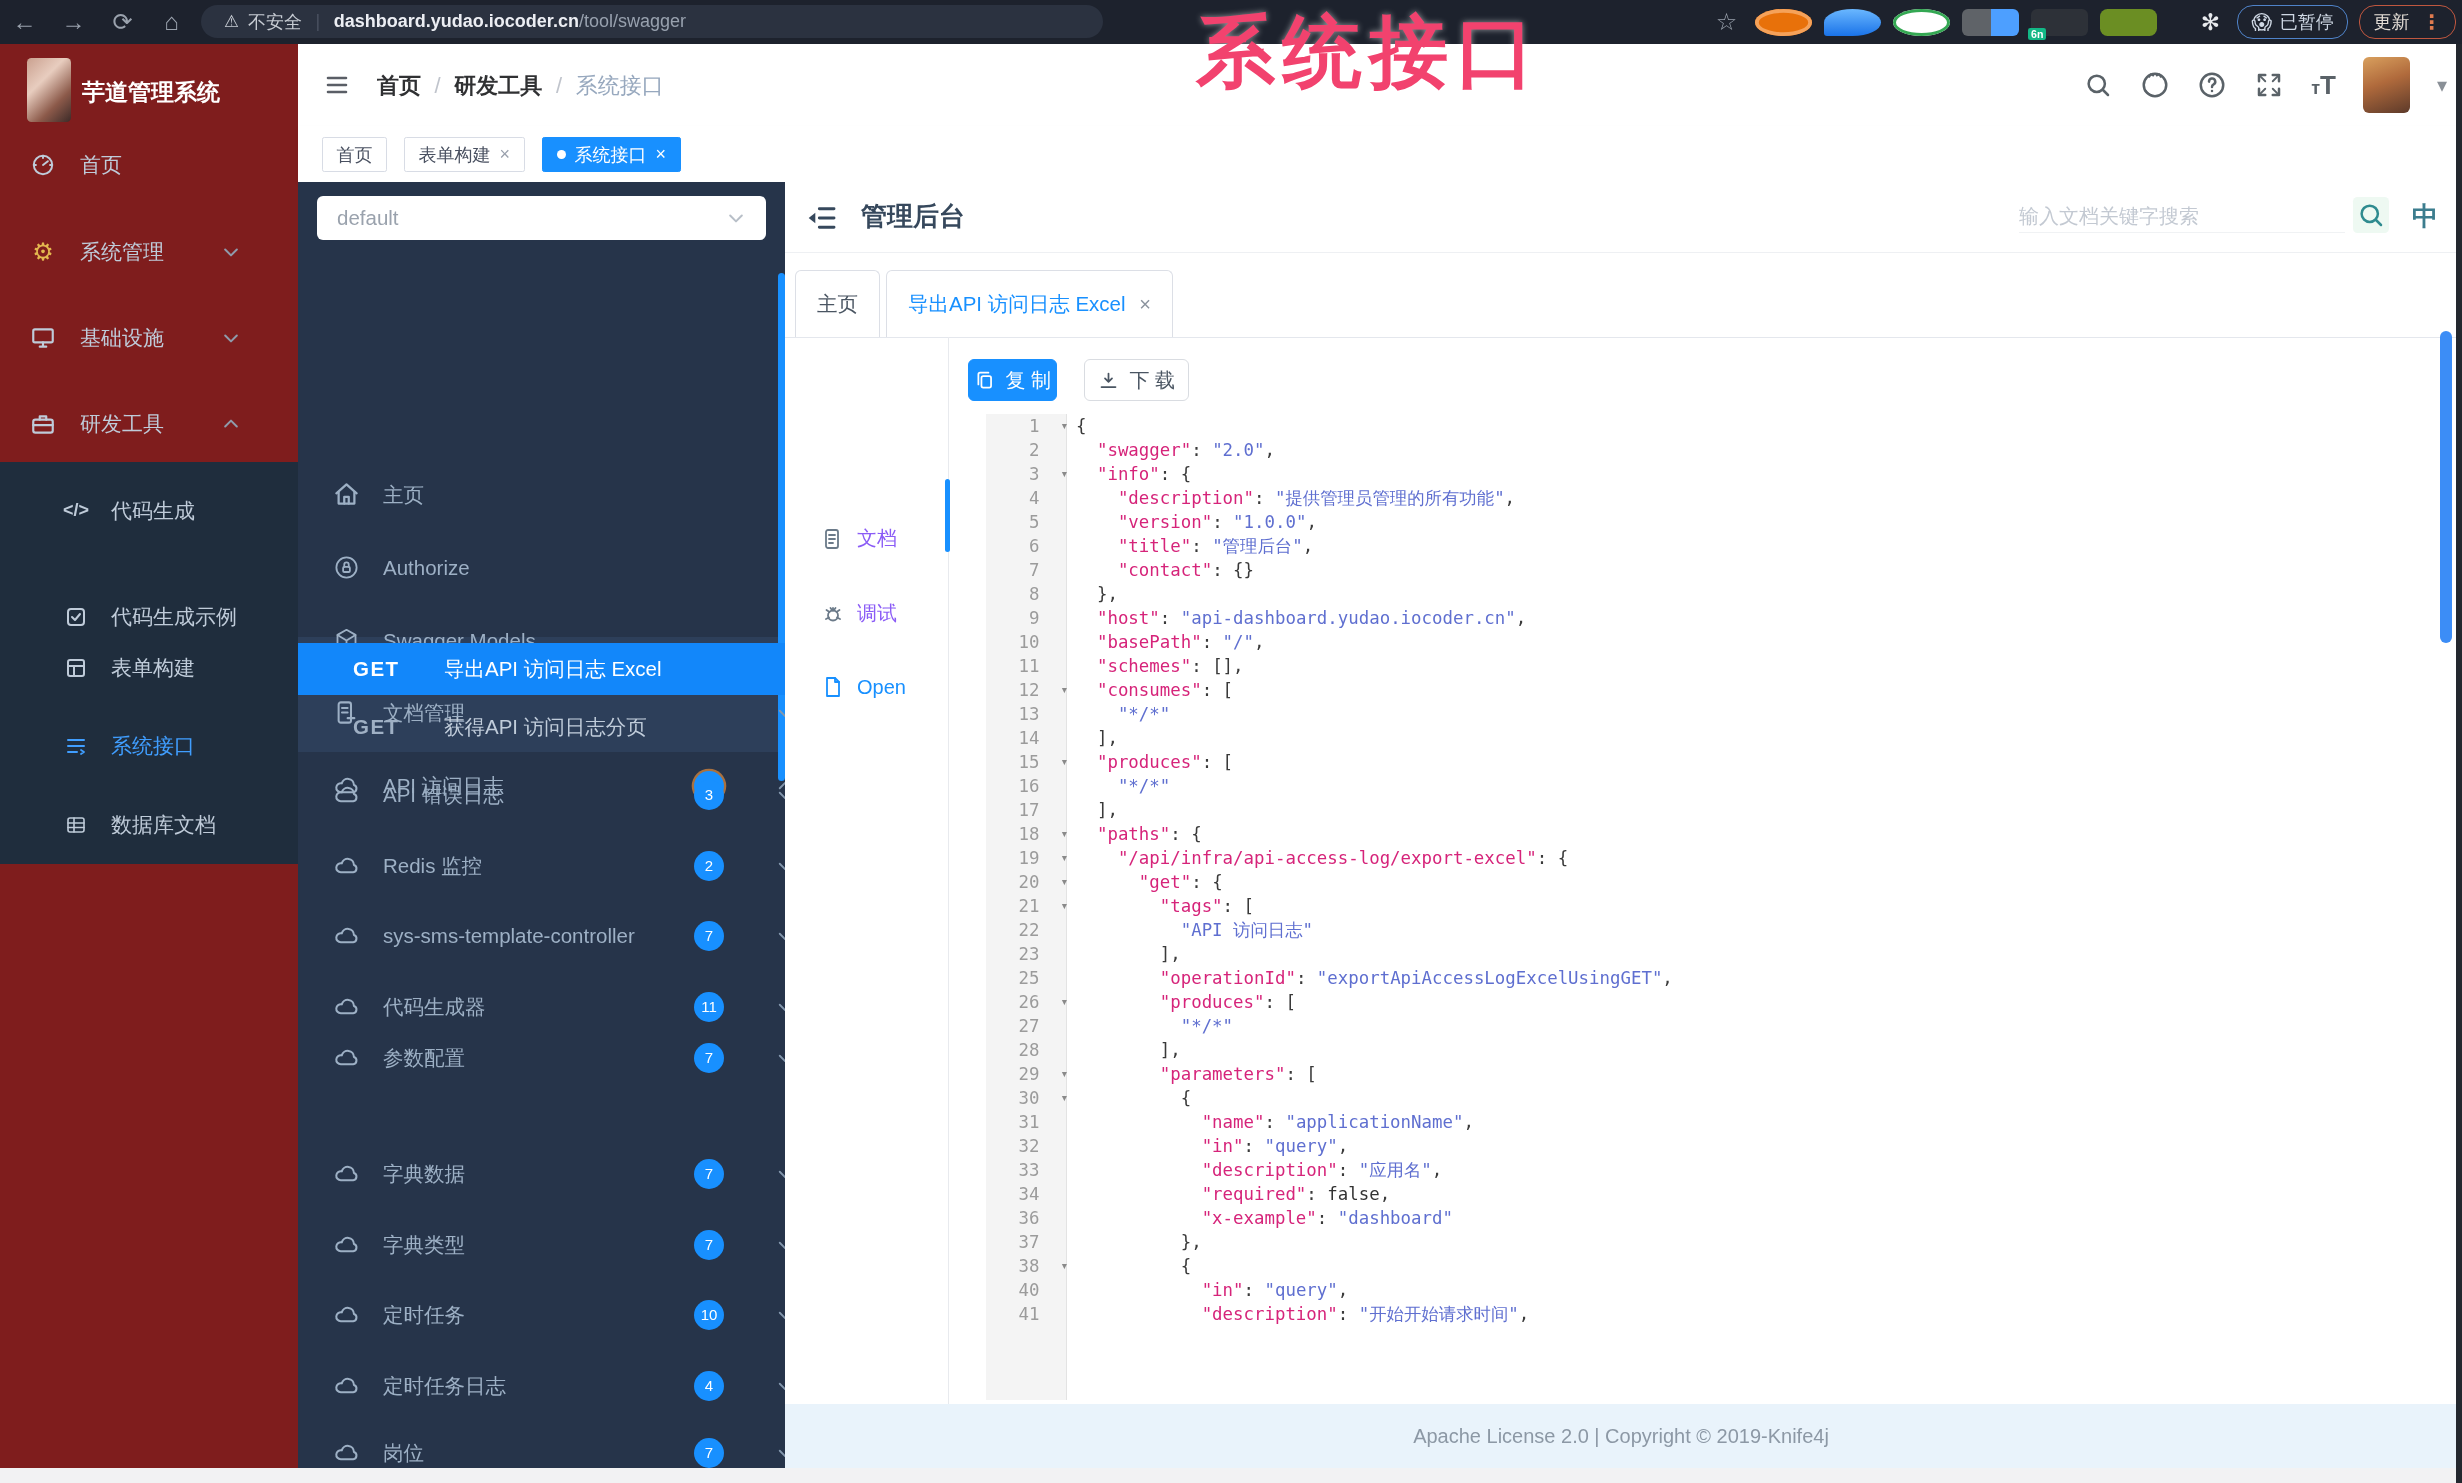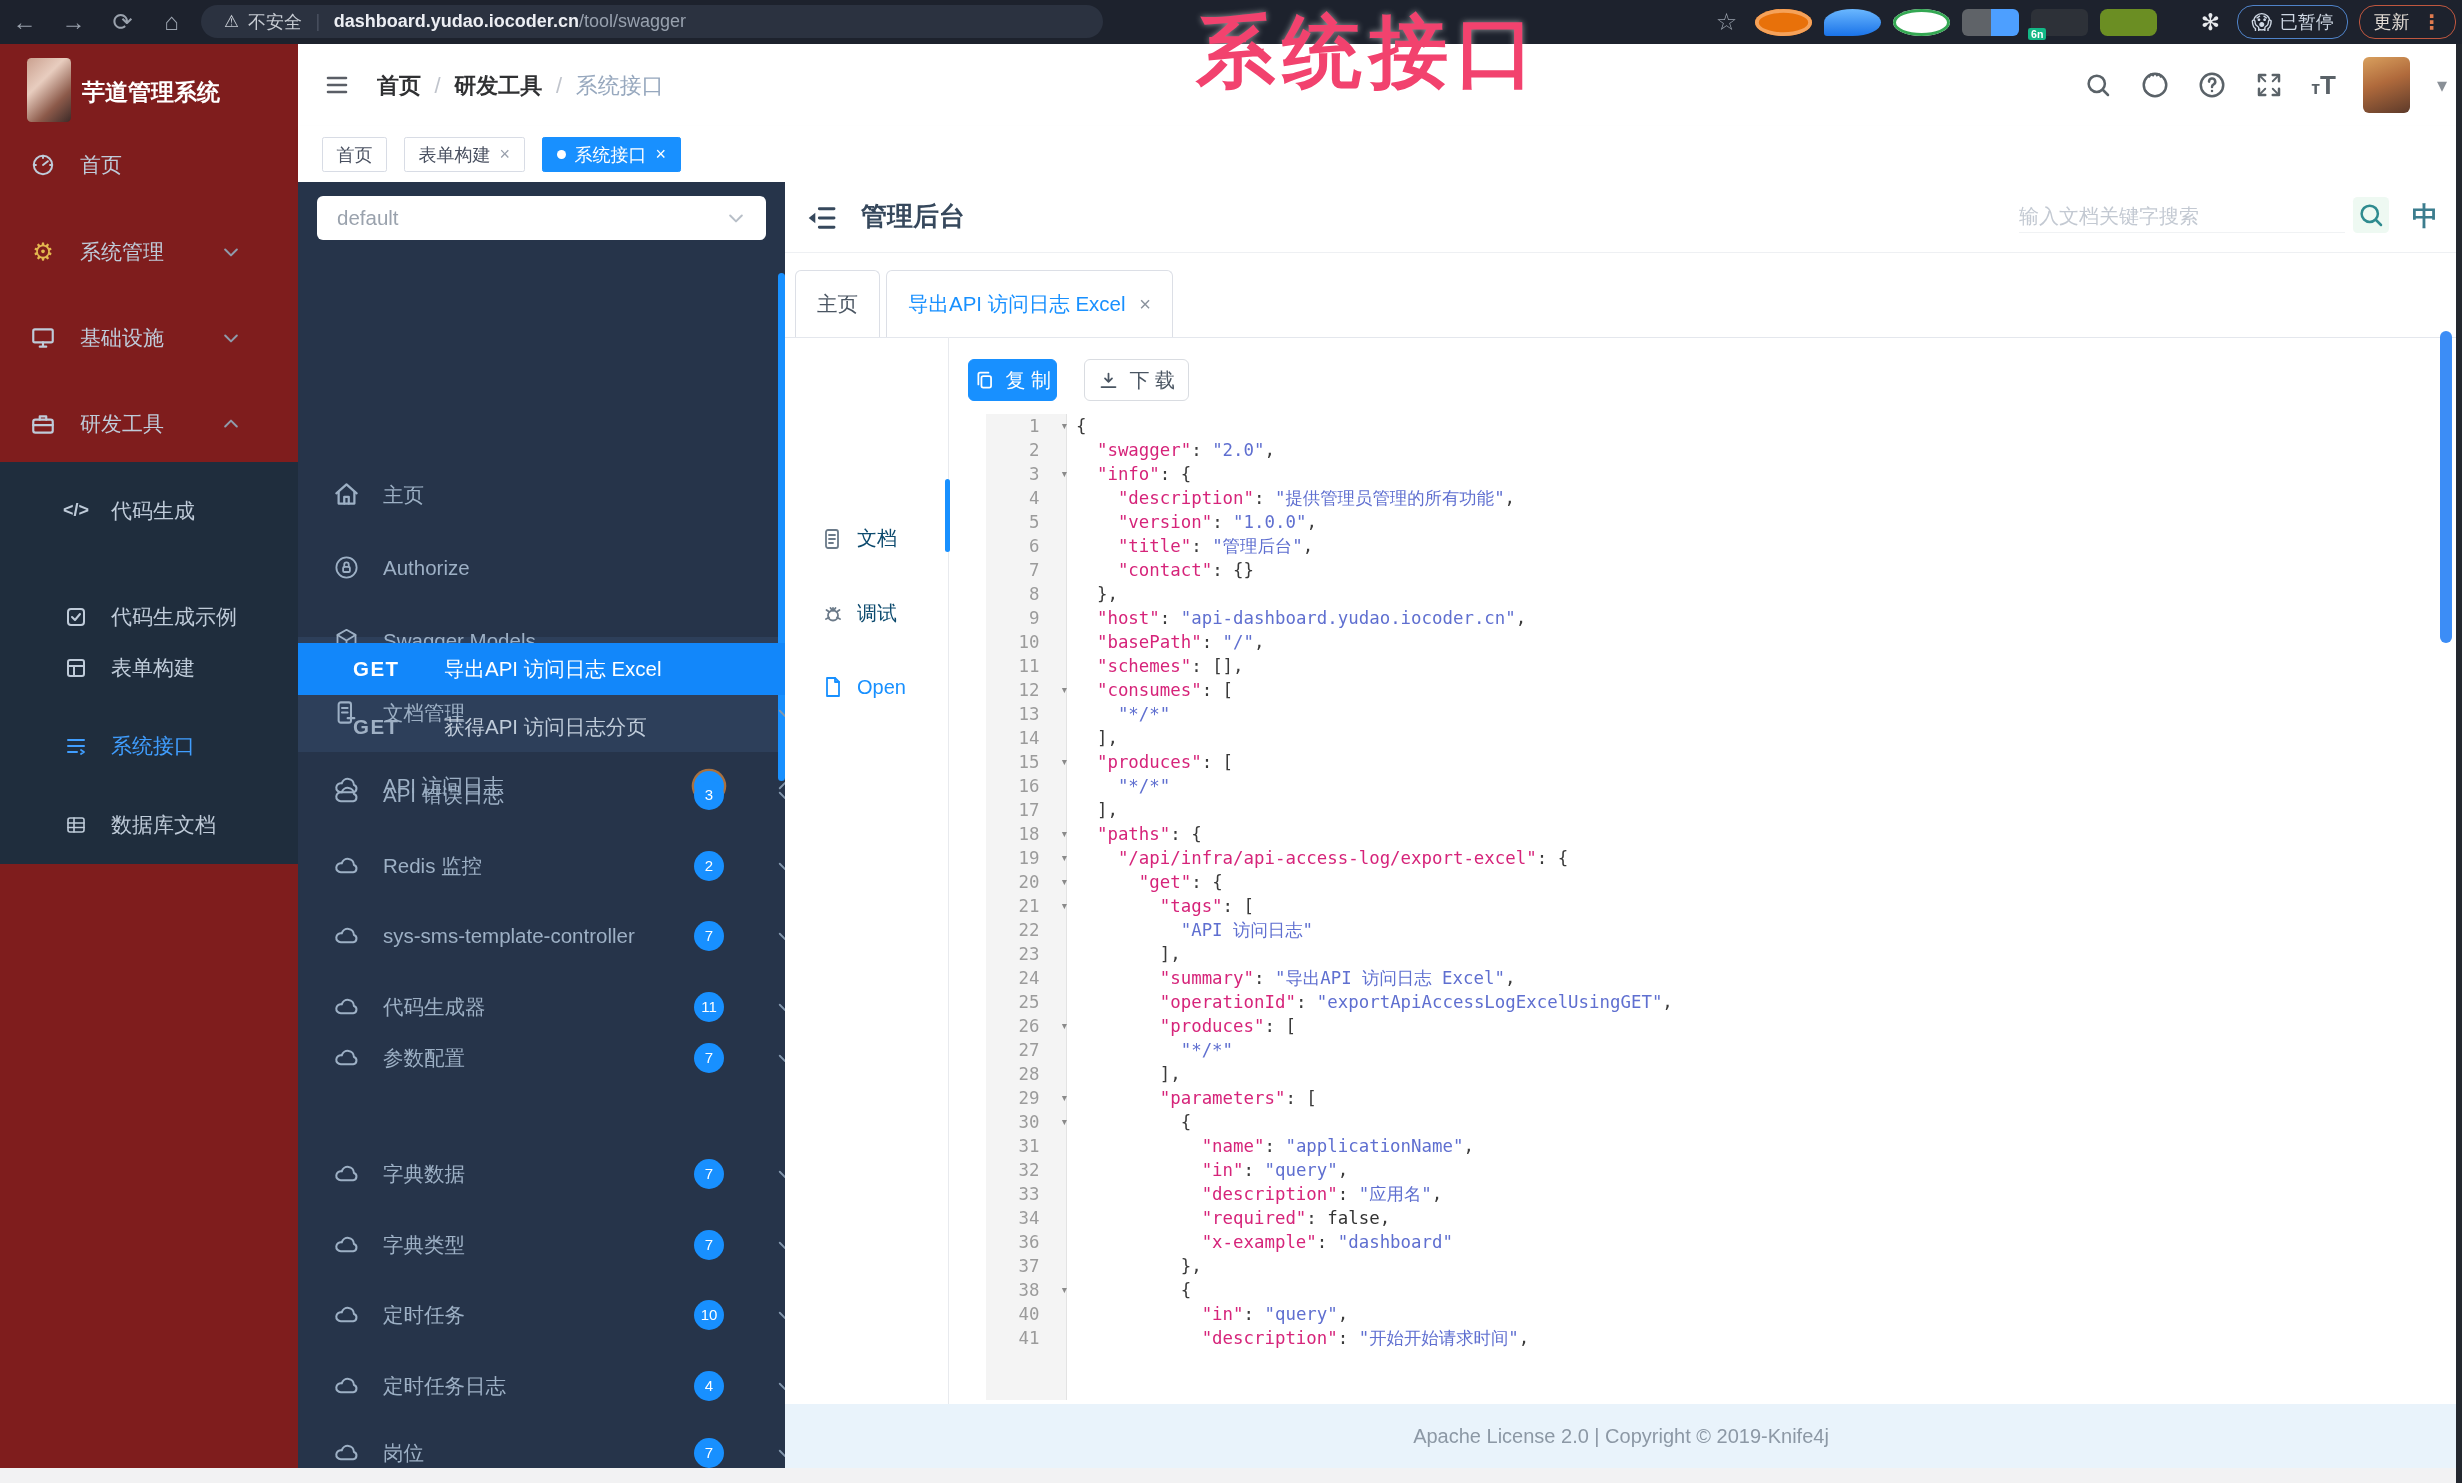--- a/index.html
+++ b/index.html
@@ -100,21 +100,21 @@
     color:#333;border-bottom:0.8px solid #f0f2f4;padding:4.5px 0;background:transparent;}
   .k4search::placeholder{color:#c3c9d2;}
   .k4hdr .ic.mag{position:absolute;left:1568px;top:15px;width:30px;height:30px;color:#2f8b8f;
     background:#eef9f2;border-radius:4.5px;padding:3px;}
   .zh-ic{position:absolute;left:1627px;top:16.7px;font-size:26px;font-weight:700;color:#3c7d8e;}
   .k4tabsline{position:absolute;left:0;top:155px;width:100%;height:0;border-bottom:0.8px solid #e4e7ed;}
   .k4tab{position:absolute;top:88px;height:67px;background:#fff;border:0.8px solid #dcdfe6;border-bottom:none;
     border-radius:6px 6px 0 0;display:flex;align-items:center;padding:0 21px;font-size:20.5px;color:#4a5562;gap:13.6px;box-sizing:border-box;}
   .k4tab.active{color:#1890ff;z-index:2;}
   .k4tab .x{color:#8b939e;font-size:20px;}
-  .strip-item{position:absolute;left:36px;display:flex;align-items:center;gap:12px;font-size:20px;color:#0c4a6e;}
+  .strip-item{position:absolute;left:36px;display:flex;align-items:center;gap:12px;font-size:20px;color:#8b5cf6;}
   .strip-item .ic{width:24px;height:24px;color:#6b7a89;}
   .strip-item.active{color:#1890ff;}
   .strip-item.active .ic{color:#1890ff;}
   .strip-divider{position:absolute;left:163px;top:155px;width:0.8px;height:1067px;background:#e8eaee;}
   .strip-indicator{position:absolute;left:160px;top:297px;width:5.3px;height:73px;background:#1890ff;border-radius:3px;}
   .btn{position:absolute;top:177px;height:42px;border-radius:6px;display:flex;align-items:center;justify-content:center;
     gap:10.6px;font-size:20px;box-sizing:border-box;}
   .btn .ic{width:21px;height:21px;}
   .btn.primary{left:183px;width:89px;background:#1890ff;color:#fff;border:0.8px solid #1890ff;}
   .btn.ghost{left:299px;width:105px;background:#fff;color:#4a5562;border:0.8px solid #d9dce1;}
@@ -719,25 +719,20 @@
             <span class="ln">22</span>
             <span class="fold"></span>
             <span class="ct">          <span class="tk-s">"API 访问日志"</span></span>
           </div>
           <div class="cl">
             <span class="ln">23</span>
             <span class="fold"></span>
             <span class="ct">        <span class="tk-p">],</span></span>
           </div>
           <div class="cl">
-            <span class="ln">24</span>
-            <span class="fold"></span>
-            <span class="ct">        <span class="tk-k">"summary"</span><span class="tk-p">: </span><span class="tk-s">"导出API 访问日志 Excel"</span><span class="tk-p">,</span></span>
-          </div>
-          <div class="cl">
             <span class="ln">25</span>
             <span class="fold"></span>
             <span class="ct">        <span class="tk-k">"operationId"</span><span class="tk-p">: </span><span class="tk-s">"exportApiAccessLogExcelUsingGET"</span><span class="tk-p">,</span></span>
           </div>
           <div class="cl">
             <span class="ln">26</span>
             <span class="fold">▾</span>
             <span class="ct">        <span class="tk-k">"produces"</span><span class="tk-p">: [</span></span>
           </div>
           <div class="cl">

